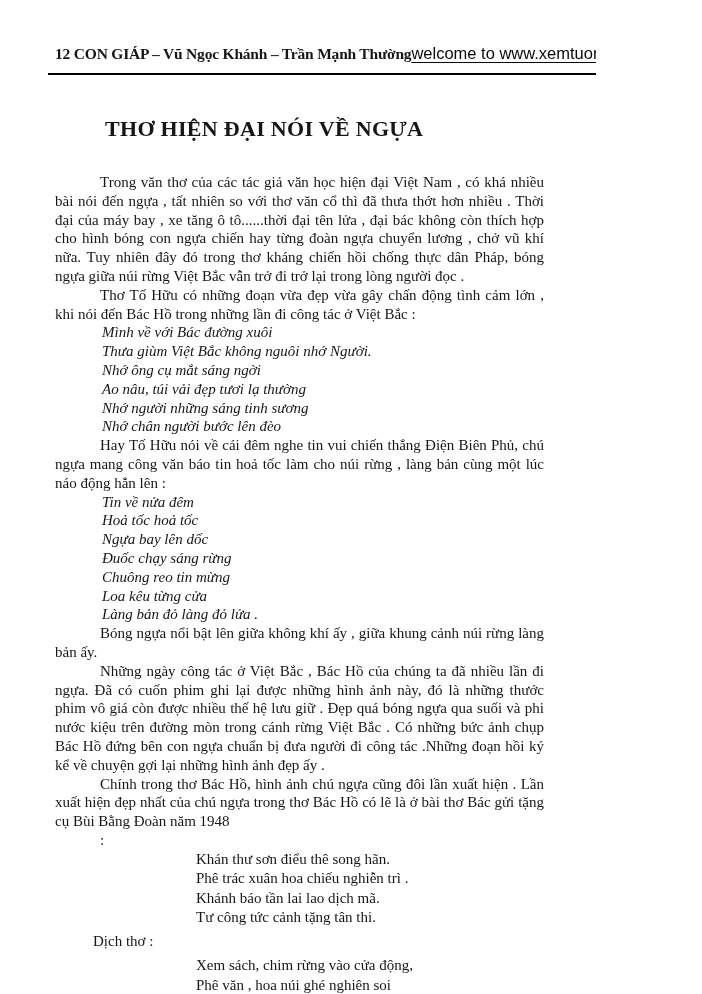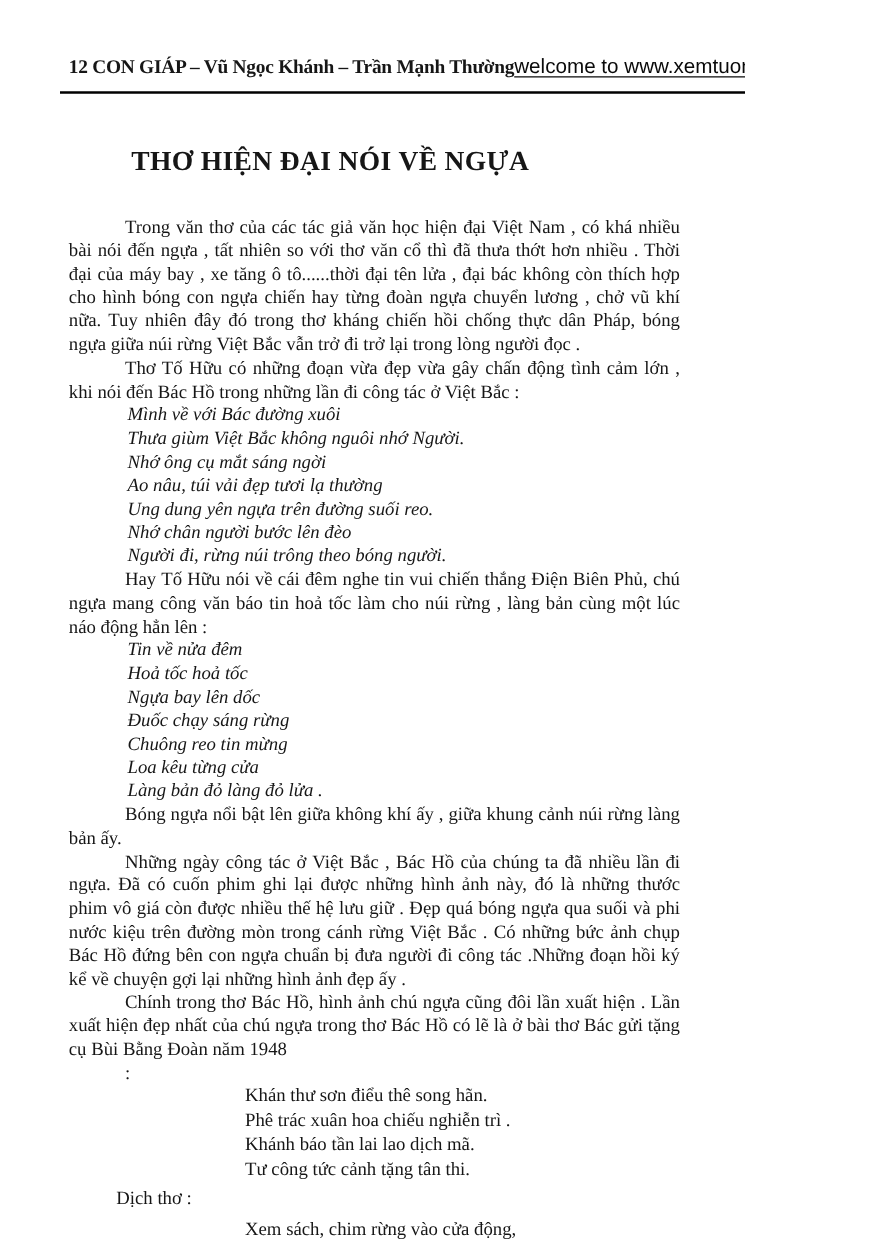--- a/index.html
+++ b/index.html
@@ -100,23 +100,22 @@
 
     <p>Trong văn thơ của các tác giả văn học hiện đại Việt Nam , có khá nhiều bài nói đến ngựa , tất nhiên so với thơ văn cổ thì đã thưa thớt hơn nhiều . Thời đại của máy bay , xe tăng ô tô......thời đại tên lửa , đại bác không còn thích hợp cho hình bóng con ngựa chiến hay từng đoàn ngựa chuyển lương , chở vũ khí nữa. Tuy nhiên đây đó trong thơ kháng chiến hồi chống thực dân Pháp, bóng ngựa giữa núi rừng Việt Bắc vẫn trở đi trở lại trong lòng người đọc .</p>
 
     <p>Thơ Tố Hữu có những đoạn vừa đẹp vừa gây chấn động tình cảm lớn , khi nói đến Bác Hồ trong những lần đi công tác ở Việt Bắc :</p>
 
     <div class="poem">
       <div class="poem-line">Mình về với Bác đường xuôi</div>
       <div class="poem-line">Thưa giùm Việt Bắc không nguôi nhớ Người.</div>
       <div class="poem-line">Nhớ ông cụ mắt sáng ngời</div>
       <div class="poem-line">Ao nâu, túi vải đẹp tươi lạ thường</div>
-      <div class="poem-line">Ung dung yên ngựa trên đường suối reo.</div>
+      <div class="poem-line">Nhớ người những sáng tinh sương</div>
       <div class="poem-line">Nhớ chân người bước lên đèo</div>
-      <div class="poem-line">Người đi, rừng núi trông theo bóng người.</div>
     </div>
 
     <p>Hay Tố Hữu nói về cái đêm nghe tin vui chiến thắng Điện Biên Phủ, chú ngựa mang công văn báo tin hoả tốc làm cho núi rừng , làng bản cùng một lúc náo động hẳn lên :</p>
 
     <div class="poem">
       <div class="poem-line">Tin về nửa đêm</div>
       <div class="poem-line">Hoả tốc hoả tốc</div>
       <div class="poem-line">Ngựa bay lên dốc</div>
       <div class="poem-line">Đuốc chạy sáng rừng</div>
       <div class="poem-line">Chuông reo tin mừng</div>

